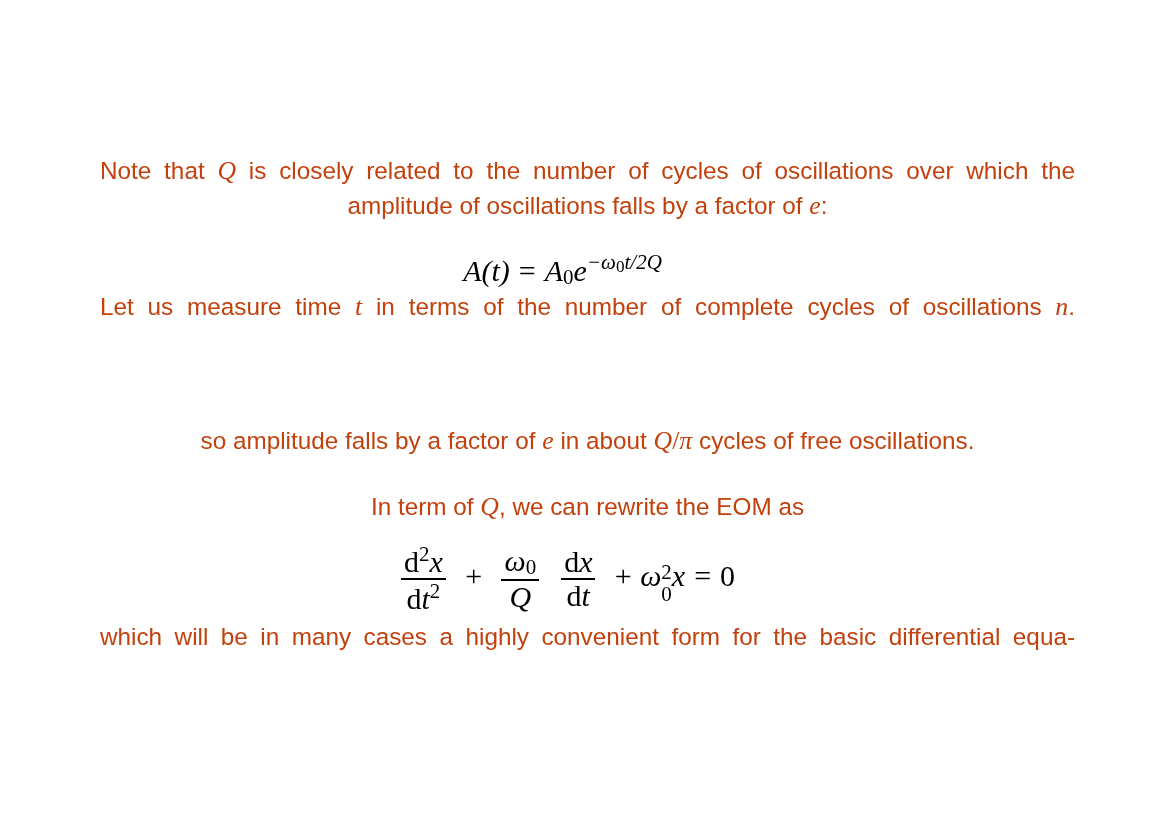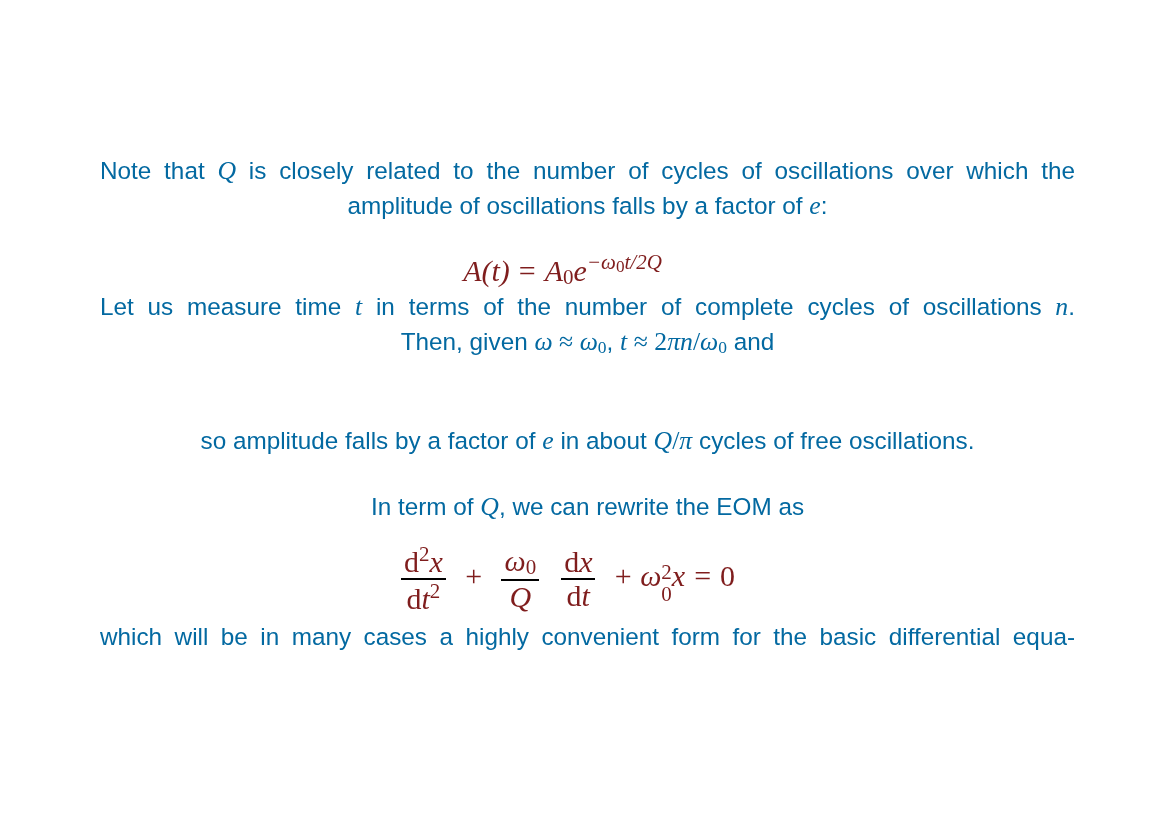--- a/index.html
+++ b/index.html
@@ -3,35 +3,35 @@
 <meta charset="utf-8">
 <style>
   html,body{margin:0;padding:0;}
   body{
     width:1169px;height:826px;background:#ffffff;
     font-family:"Liberation Sans",sans-serif;color:#000000;
   }
   .page{position:relative;width:1169px;height:826px;background:#ffffff;overflow:hidden;}
 
   
-  .para{position:absolute;left:100px;width:975px;font-size:24.3px;line-height:35px;color:#0369a1;}
+  .para{position:absolute;left:100px;width:975px;font-size:24.3px;line-height:35px;color:#c2410c;}
   .ln{text-align:center;}
   .jl{text-align:justify;text-align-last:justify;}
 
   
   .m{font-family:"Liberation Serif","DejaVu Serif",serif;font-style:italic;}
   .mr{font-family:"Liberation Serif","DejaVu Serif",serif;font-style:normal;}
   .para .m,.para .mr{font-size:1.06em;}
   .para .ms{font-family:"Liberation Serif","DejaVu Serif",serif;font-size:0.72em;vertical-align:-0.16em;}
 
   
   .eq{
     position:absolute;left:100px;width:975px;text-align:center;
     font-family:"Liberation Serif","DejaVu Serif",serif;font-size:30px;
-    line-height:44px;color:#7f1d1d;transform:translateX(-25px);
+    line-height:44px;color:#000000;transform:translateX(-25px);
   }
   .eq .ms{font-size:0.7em;vertical-align:-0.15em;font-style:normal;}
   .sup{font-size:0.7em;vertical-align:0.55em;}
   .sup .ssub{font-size:0.82em;vertical-align:-0.2em;font-style:normal;}
   .rel{margin:0 0.3em;}
   .op{margin:0 0.28em;}
 
   .frac{
     display:inline-flex;flex-direction:column;align-items:center;
     vertical-align:middle;line-height:1.08;margin:0 11px;text-align:center;
@@ -55,21 +55,20 @@
     <div class="ln jl"><span>Note that </span><span class="m">Q</span><span> is closely related to the number of cycles of oscillations over which the</span></div>
     <div class="ln"><span>amplitude of oscillations falls by a factor of </span><span class="m">e</span><span>:</span></div>
   </div>
 
   <div class="eq" style="top:240px">
     <span class="m">A(t)</span><span class="rel mr">=</span><span class="m">A</span><span class="ms">0</span><span class="m">e</span><span class="sup"><span class="m">−ω</span><span class="ssub">0</span><span class="m">t/2Q</span></span>
   </div>
 
   <div class="para" style="top:289px">
     <div class="ln jl"><span>Let us measure time </span><span class="m">t</span><span> in terms of the number of complete cycles of oscillations </span><span class="m">n</span><span>.</span></div>
-    <div class="ln"><span>Then, given </span><span class="m">ω</span><span class="mr"> ≈ </span><span class="m">ω</span><span class="ms">0</span><span>, </span><span class="m">t</span><span class="mr"> ≈ </span><span class="mr">2</span><span class="m">πn</span><span class="mr">/</span><span class="m">ω</span><span class="ms">0</span><span> and</span></div>
   </div>
 
 
   <div class="para" style="top:489px">
     <div class="ln"><span>In term of </span><span class="m">Q</span><span>, we can rewrite the EOM as</span></div>
   </div>
 
   <div class="para" style="top:423px">
     <div class="ln"><span>so amplitude falls by a factor of </span><span class="m">e</span><span> in about </span><span class="m">Q</span><span class="mr">/</span><span class="m">π</span><span> cycles of free oscillations.</span></div>
   </div>

